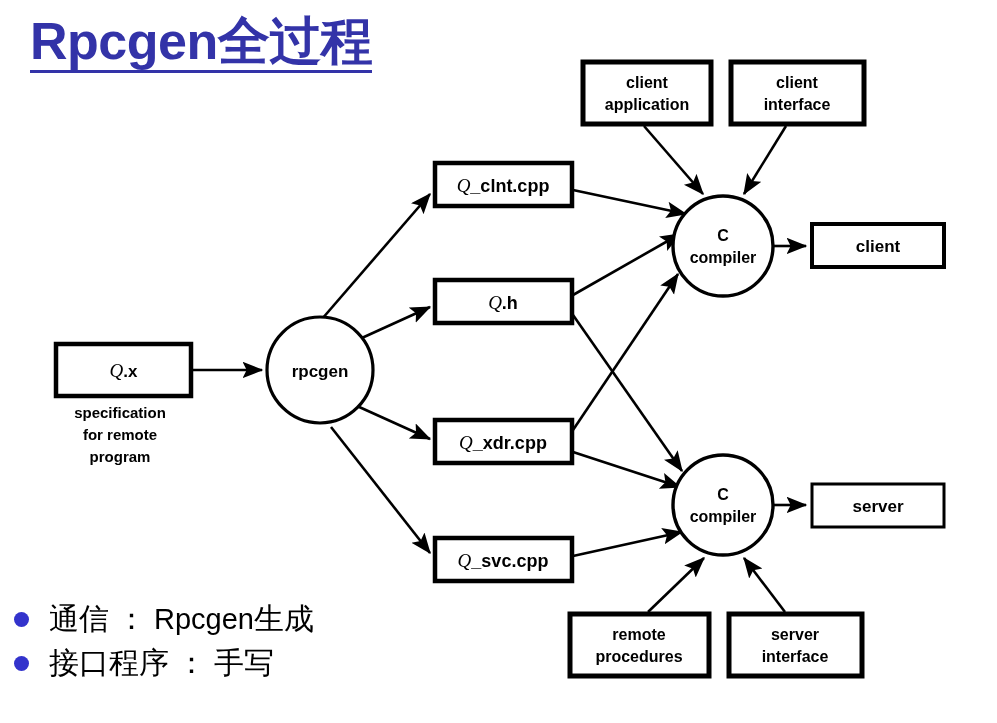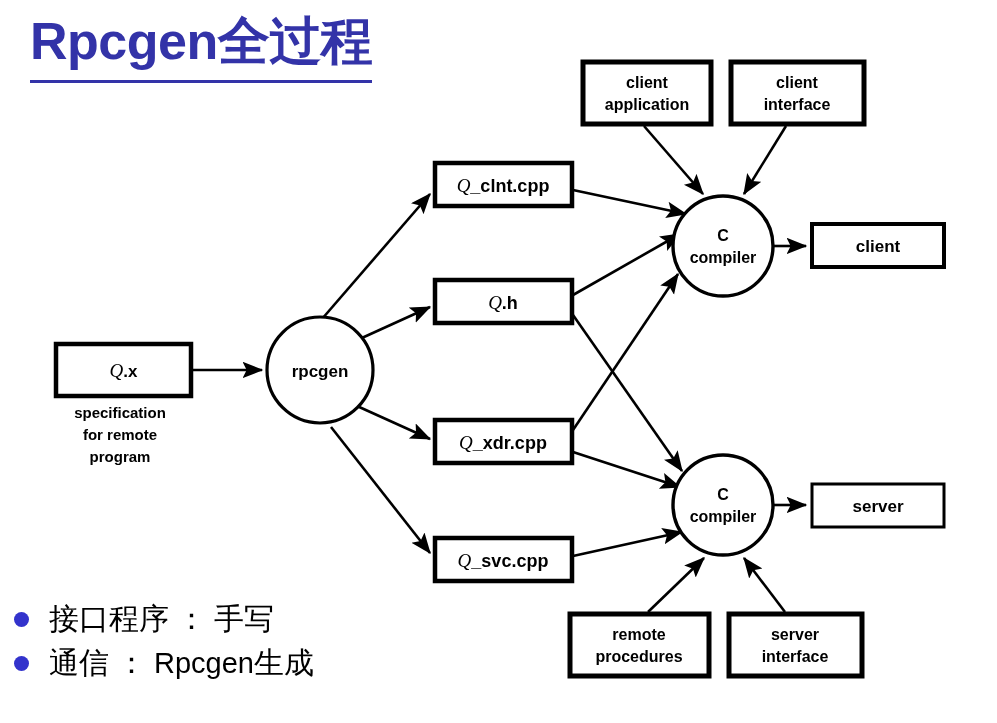--- a/index.html
+++ b/index.html
@@ -28,21 +28,21 @@
     left: 30px;
     top: 14px;
     font-family: "Liberation Sans", sans-serif;
     font-size: 52px;
     font-weight: 700;
     color: #3333A8;
     letter-spacing: -0.5px;
     line-height: 1.05;
     white-space: nowrap;
     border-bottom: 3px solid #3333A8;
-    padding-bottom: 11px;
+    padding-bottom: 1px;
   }
 
   
   #diagram {
     position: absolute;
     left: 0;
     top: 0;
     width: 997px;
     height: 723px;
   }
@@ -213,24 +213,24 @@
         <text x="795" y="640" text-anchor="middle" font-family="Liberation Sans, sans-serif" font-size="16" font-weight="bold" fill="#000">server</text>
         <text x="795" y="662" text-anchor="middle" font-family="Liberation Sans, sans-serif" font-size="16" font-weight="bold" fill="#000">interface</text>
       </g>
     </svg>
   </div>
 
   <div id="bullets">
     <div class="bullet-row">
       <span class="bullet-dot"></span>
       <span class="bullet-text">
-        <span>接口程序 ： 手写</span>
+        <span>通信 ： </span><span class="latin misspelled">Rpcgen</span><span>生成</span>
       </span>
     </div>
     <div class="bullet-row">
       <span class="bullet-dot"></span>
       <span class="bullet-text">
-        <span>通信 ： </span><span class="latin misspelled">Rpcgen</span><span>生成</span>
+        <span>接口程序 ： 手写</span>
       </span>
     </div>
   </div>
 
 </div>
 
 </body></html>

